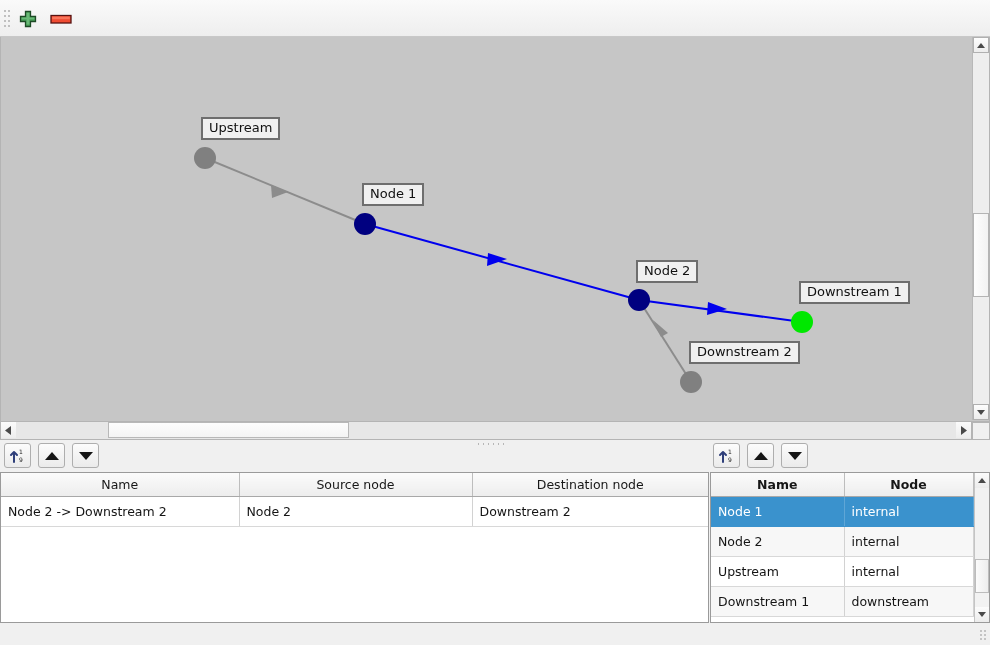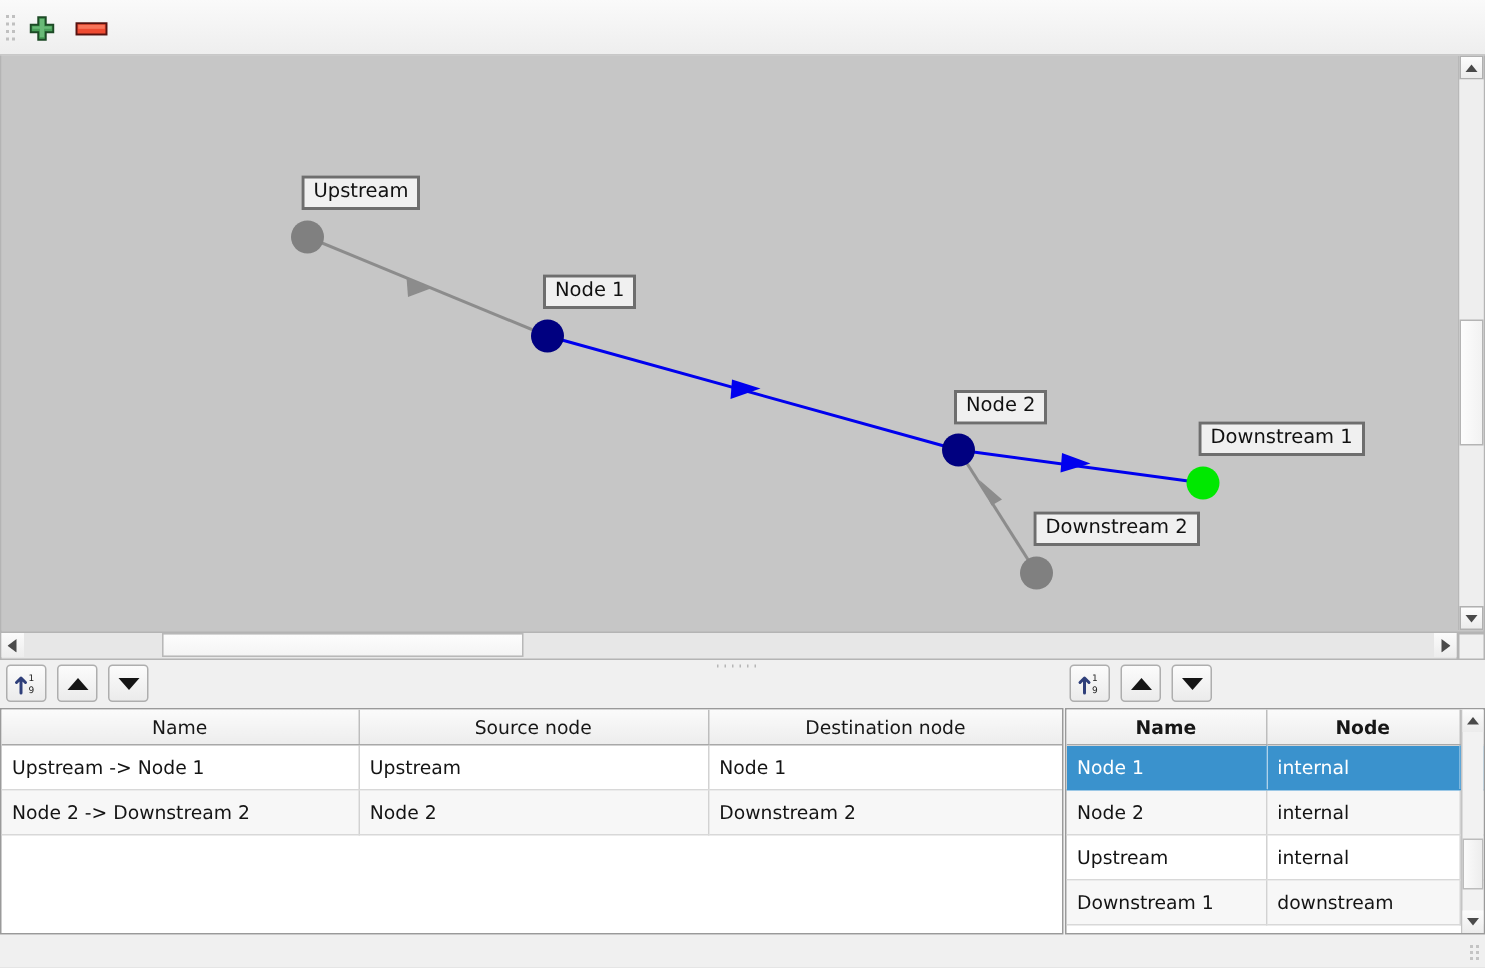--- a/index.html
+++ b/index.html
@@ -353,25 +353,20 @@
         </colgroup>
       <thead>
         <tr>
           <th>Name</th>
           <th>Source node</th>
           <th>Destination node</th>
         </tr>
       </thead>
       <tbody>
         <tr>
-          <td>Upstream -&gt; Node 1</td>
-          <td>Upstream</td>
-          <td>Node 1</td>
-        </tr>
-        <tr>
           <td>Node 2 -&gt; Downstream 2</td>
           <td>Node 2</td>
           <td>Downstream 2</td>
         </tr>
       </tbody>
     </table>
   </div>
 
   <div class="tbl tbl-right">
     <table>

